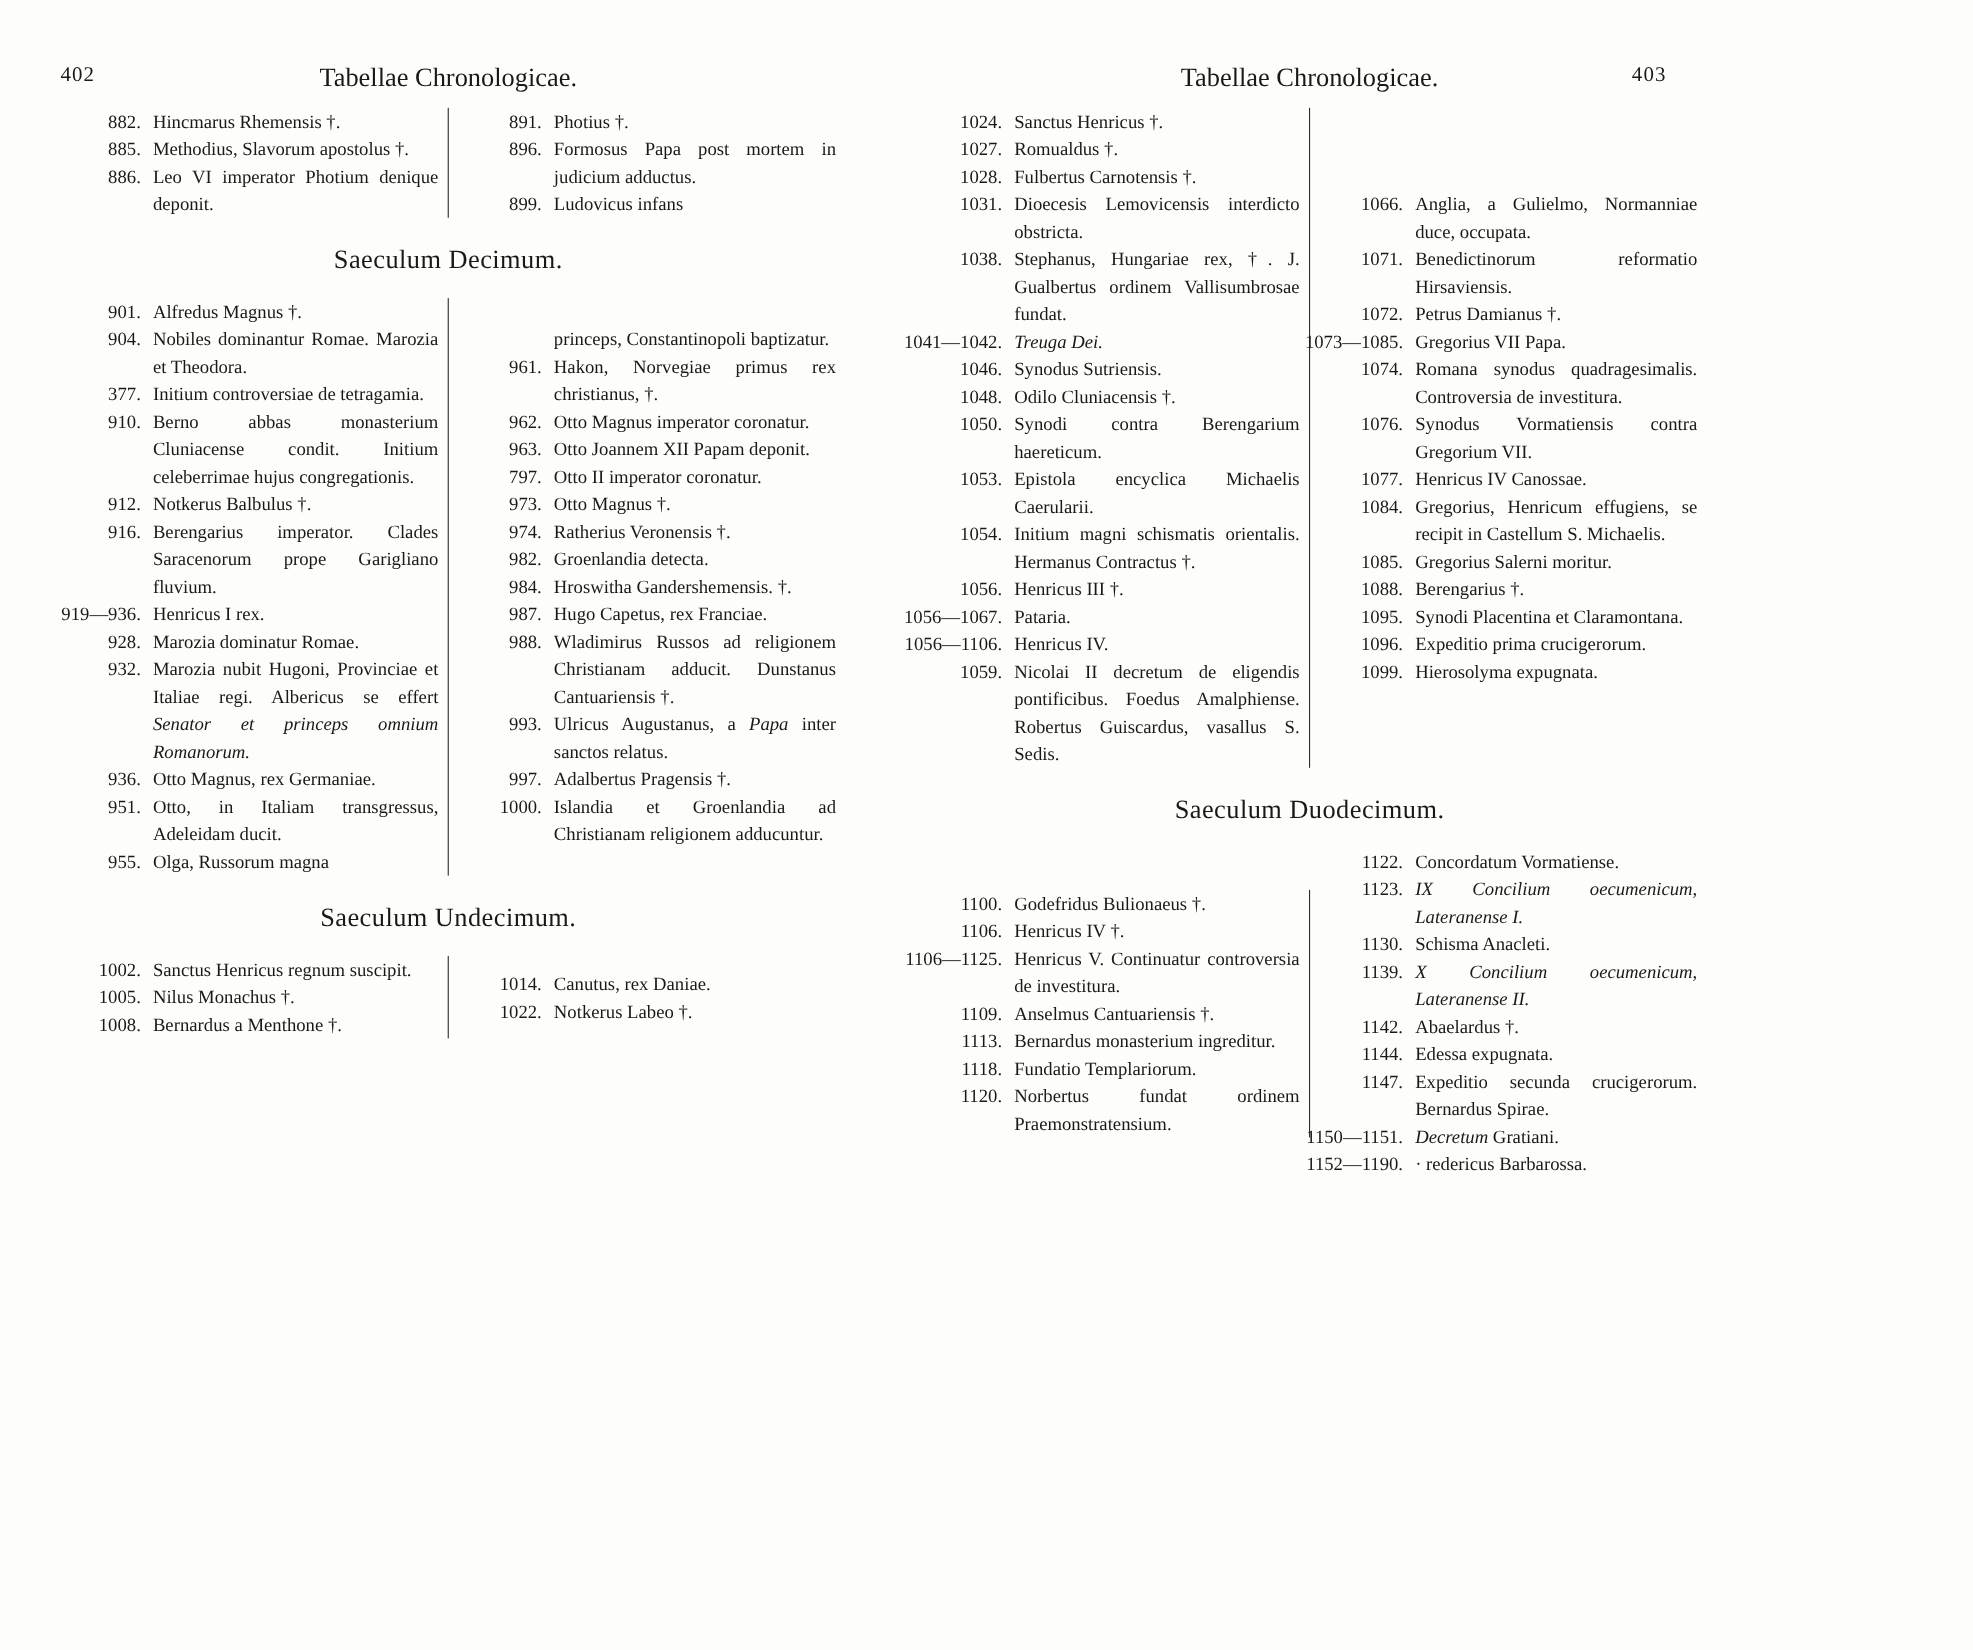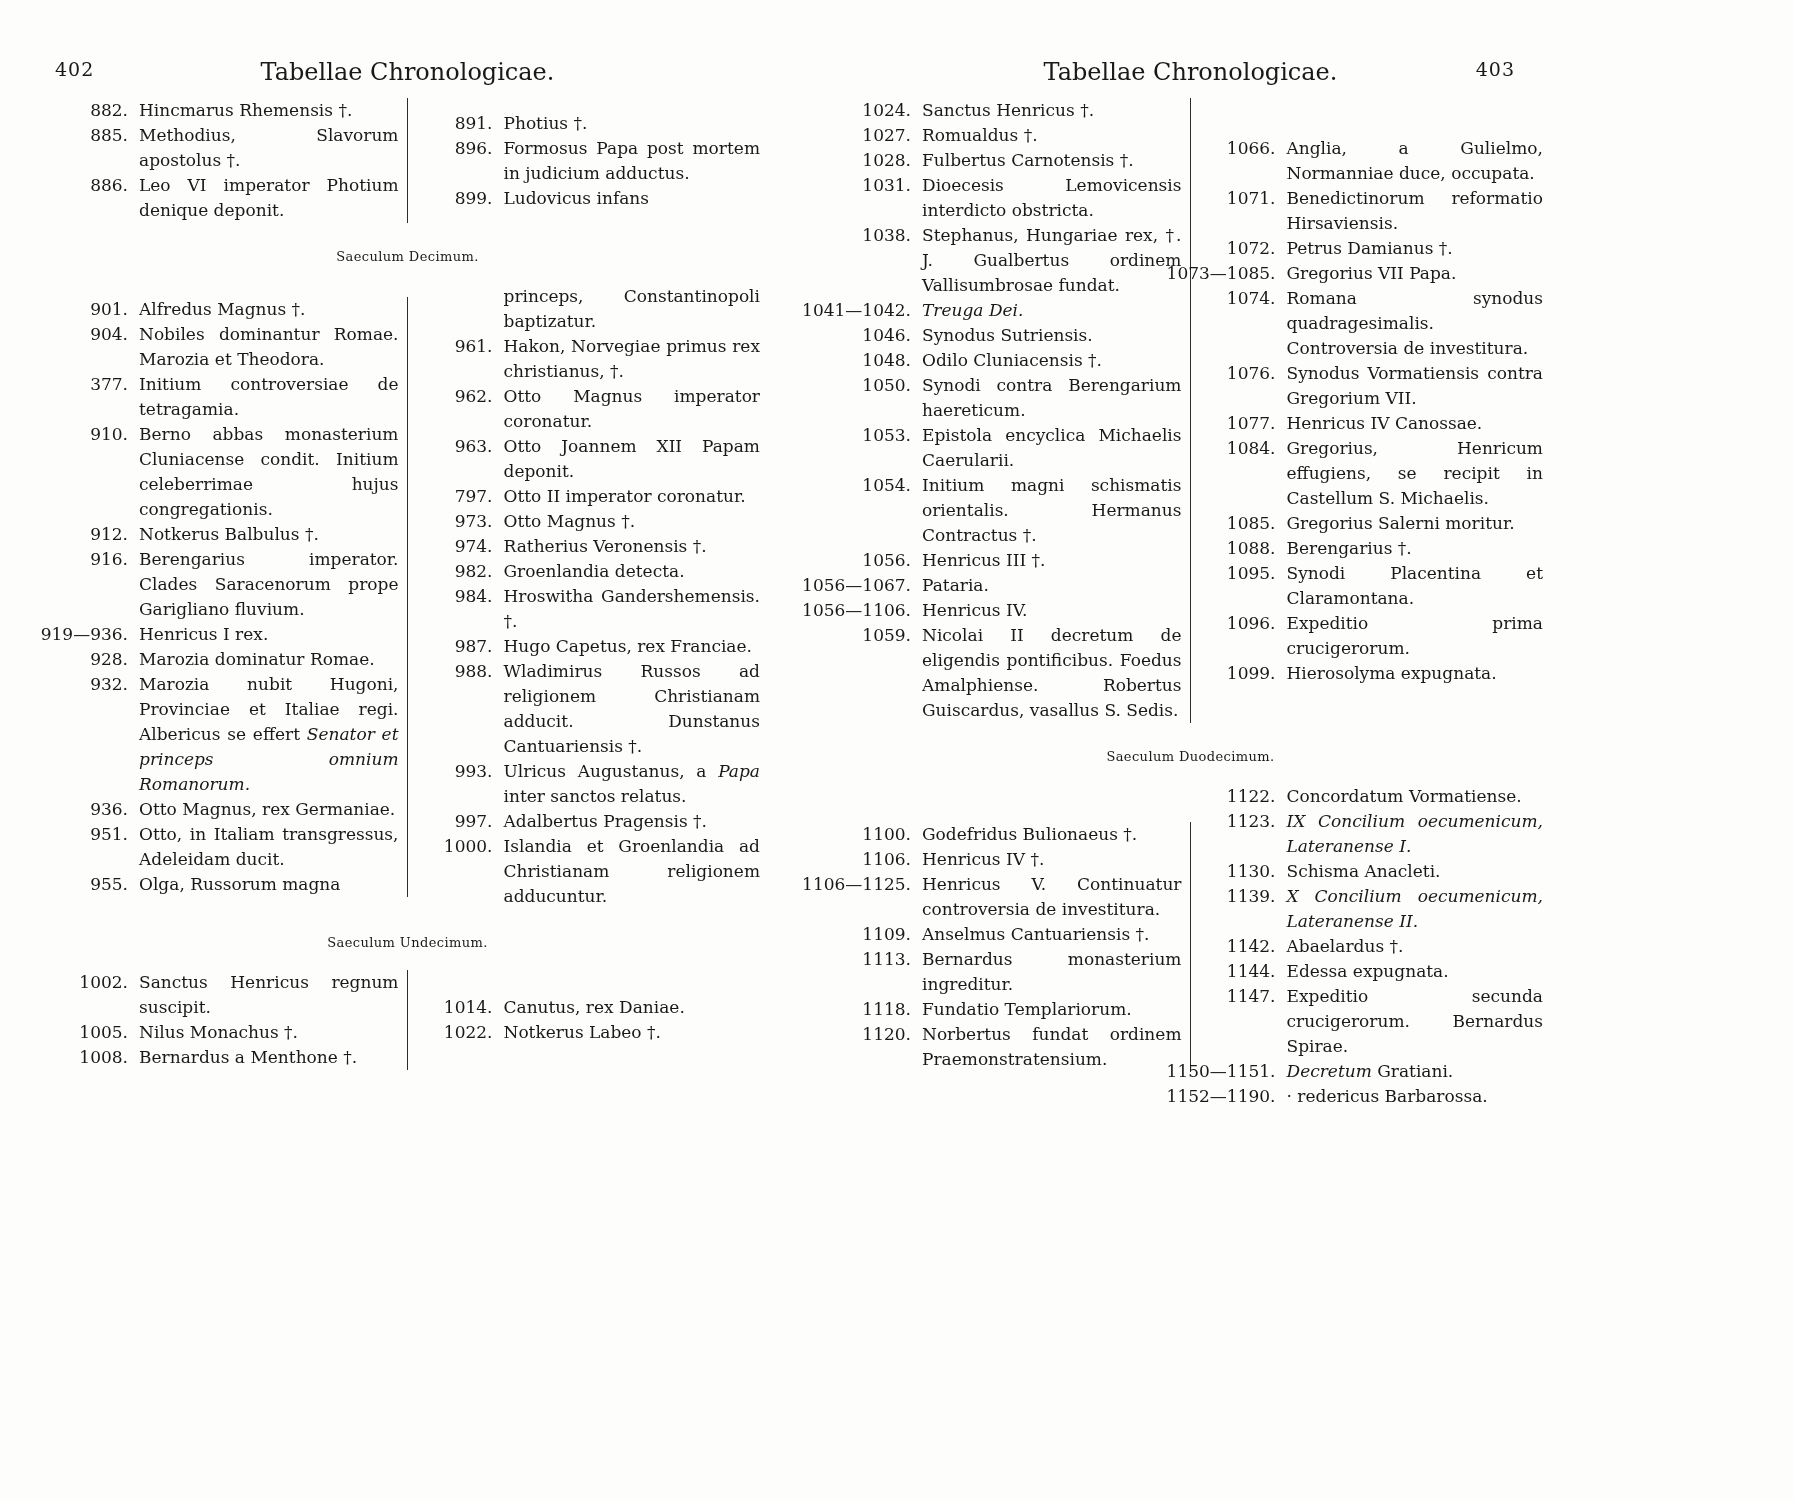--- a/index.html
+++ b/index.html
@@ -2,34 +2,34 @@
 <html><head>
 <meta charset="utf-8">
 <style>
   html,body { margin:0; padding:0; }
   body {
     width:1794px; height:1500px;
     background:#fdfdfb;
     font-family:"DejaVu Serif","Liberation Serif",serif;
     color:#191918;
   }
-  .spread { position:relative; width:1582px; height:1500px; overflow:hidden; }
+  .spread { position:relative; width:1582px; height:1500px; overflow:hidden;font-family:Liberation Serif, serif; }
   .page { position:absolute; top:58px; }
   .page.pg-left  { left:55px;  width:705px; }
   .page.pg-right { left:838px; width:705px; }
 
   .page-head { position:relative; height:34px; margin-bottom:6px; font-size:19px; }
   .page-num { position:absolute; top:0; letter-spacing:1px; }
   .pg-left  .page-num { left:0; }
   .pg-right .page-num { right:28px; }
   .running-title { display:block; text-align:center; font-size:24px; }
 
   .sec-heading {
     text-align:center;
-    font-size:13px;
+    font-size:24px;
     margin:26px 0 20px 0;
     letter-spacing:0.4px;
   }
   .section:first-child .cols { margin-top:4px; }
 
   .cols { display:flex; align-items:center; }
   .col { width:50%; box-sizing:border-box; }
   .col.left  { border-right:1.5px solid #2e2c2a; padding-right:8px; }
   .col.right { padding-left:12px; }
 

